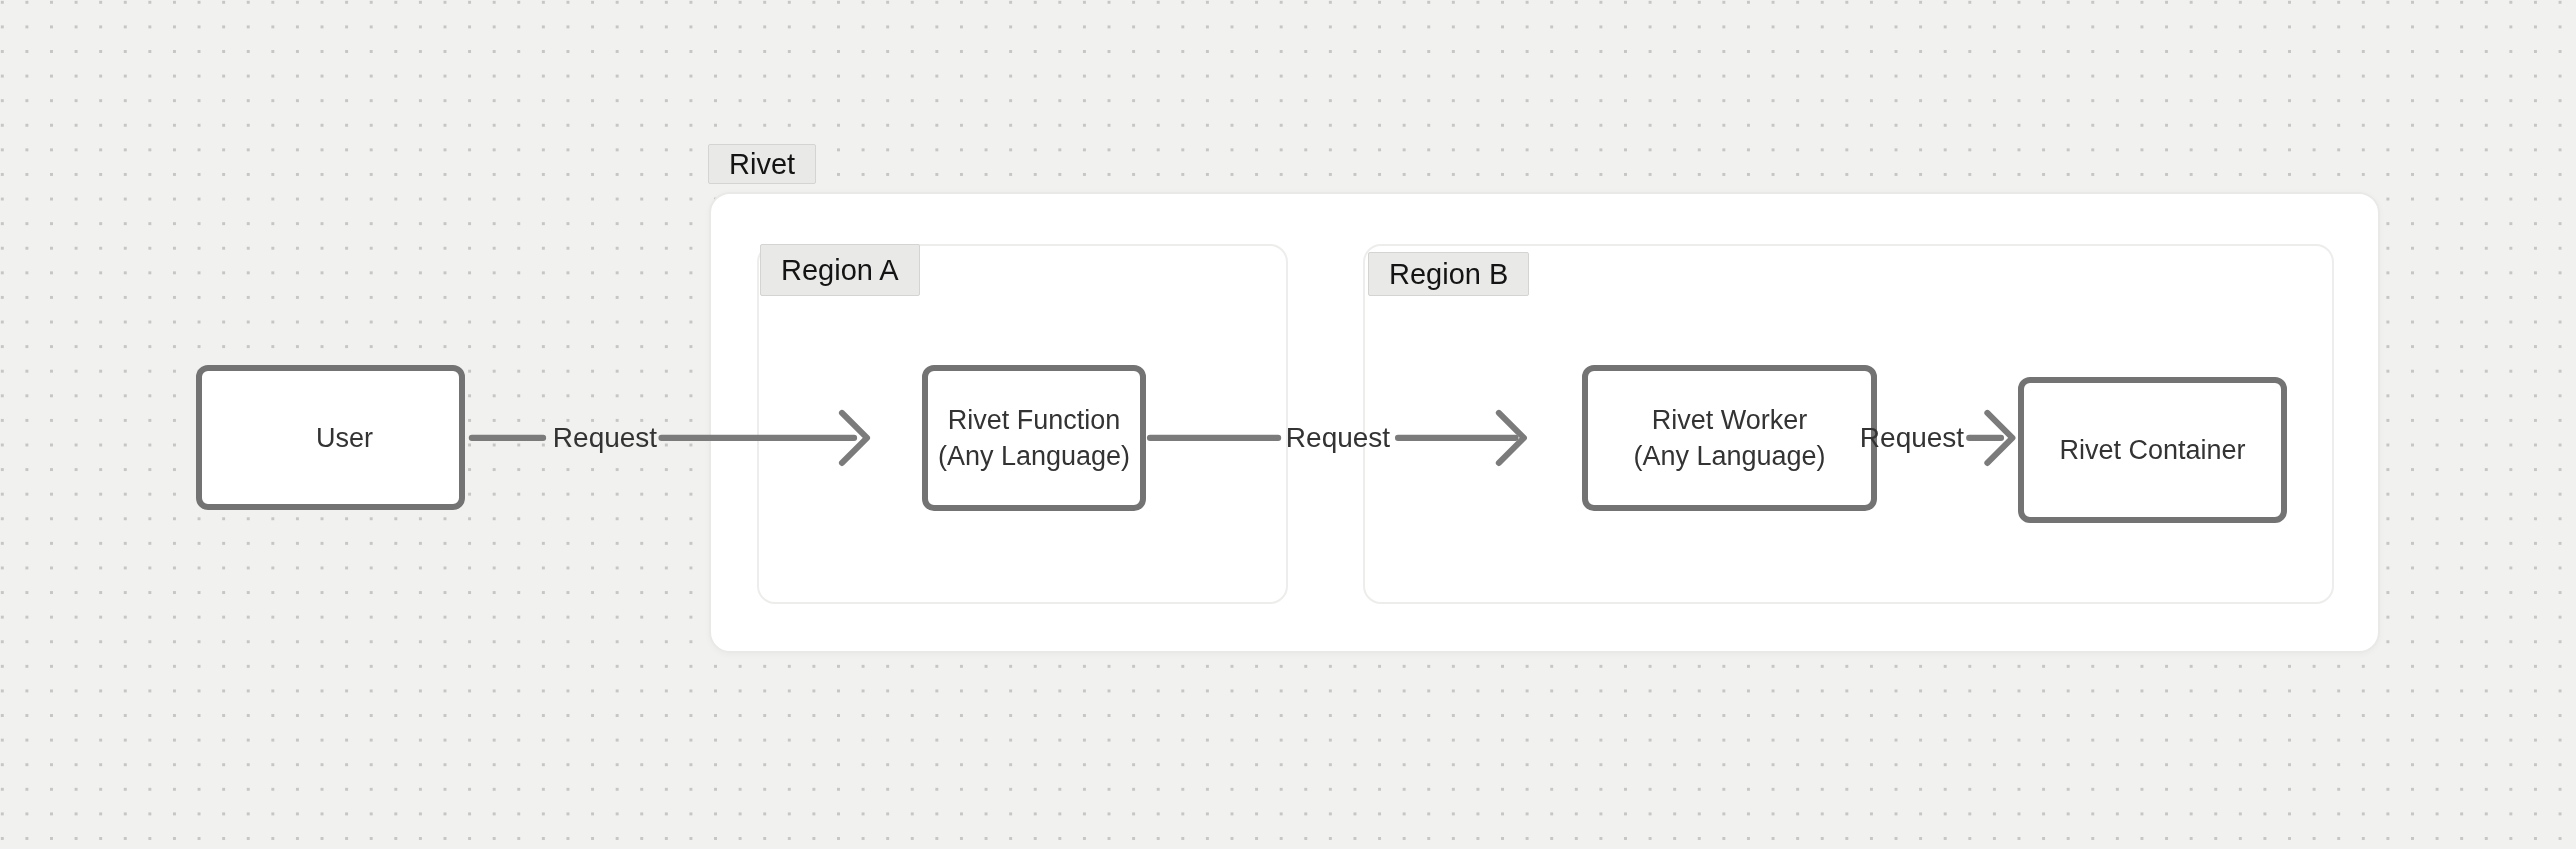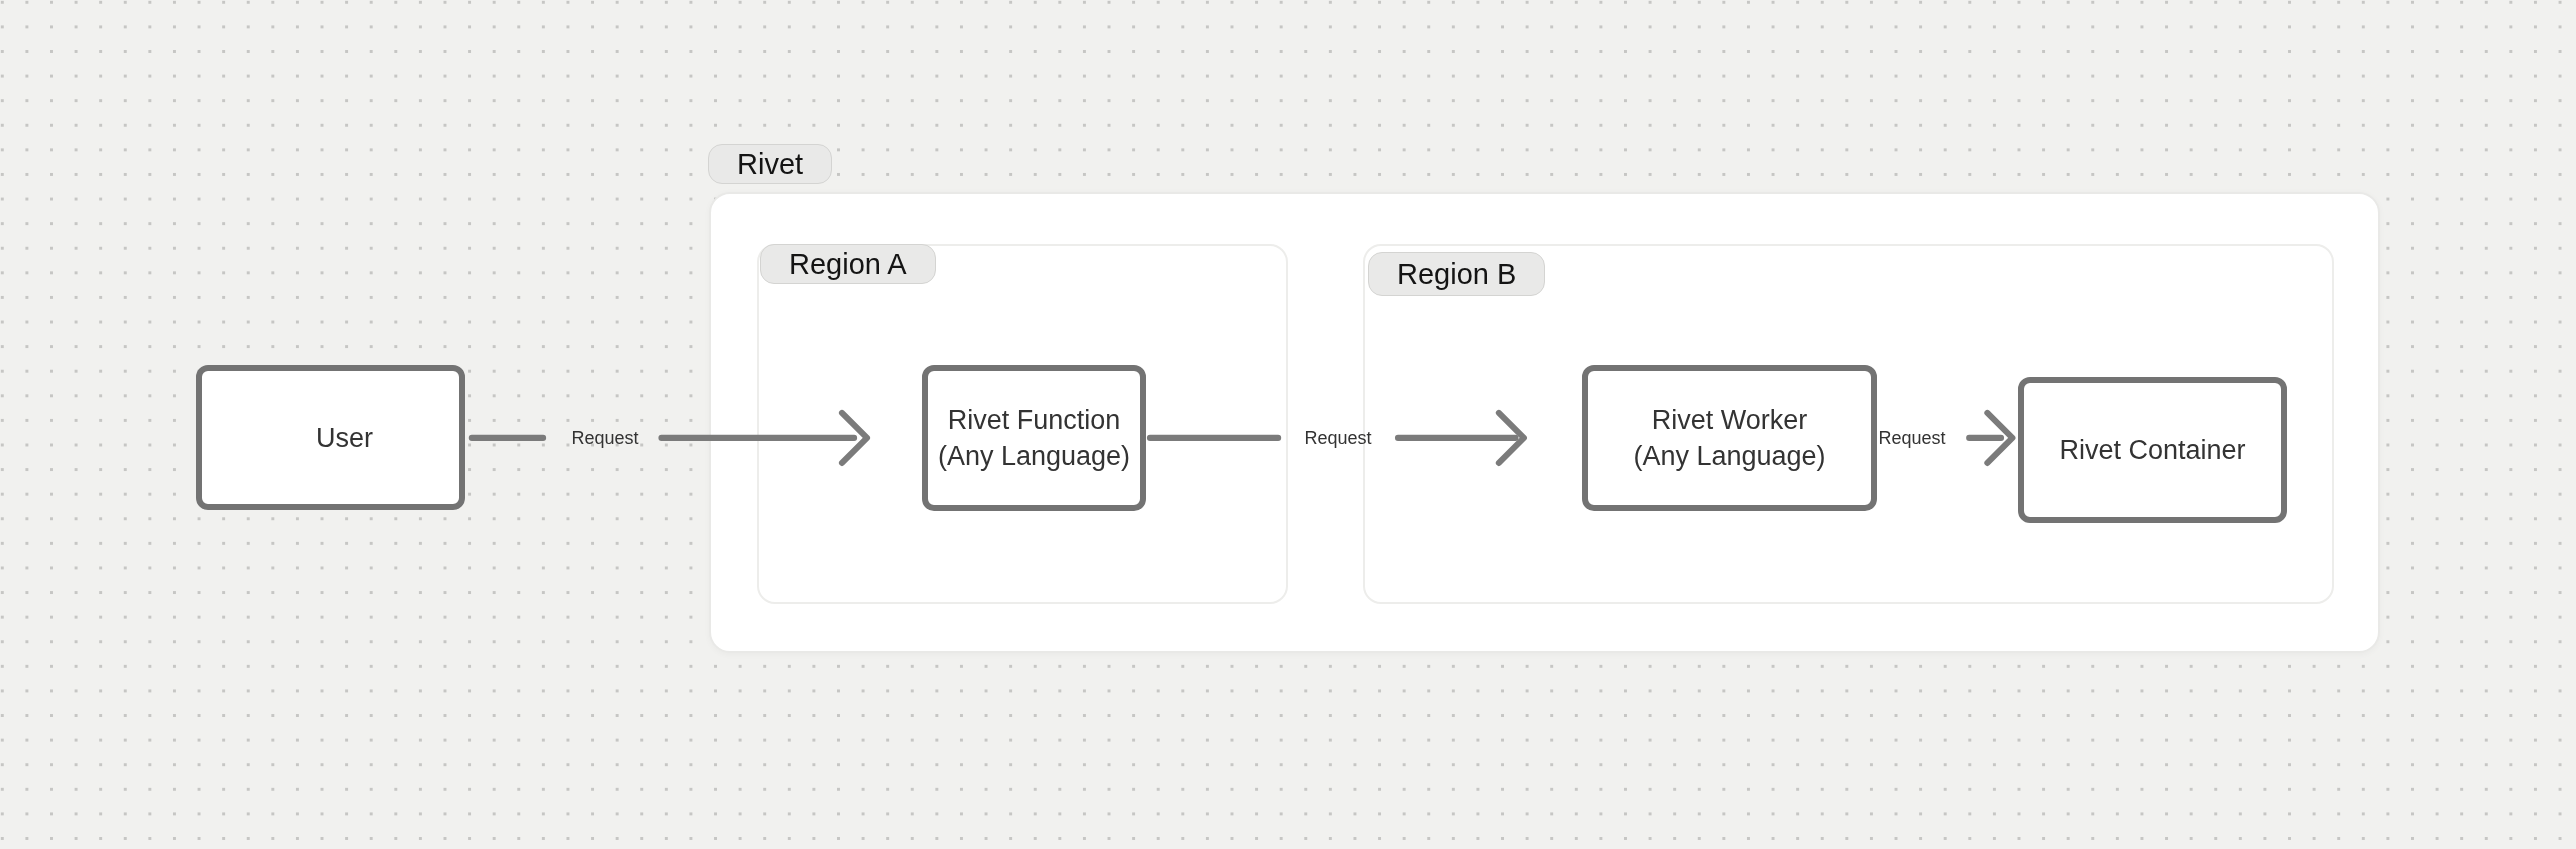--- a/index.html
+++ b/index.html
@@ -38,48 +38,48 @@
   #region-b { left: 1363px; top: 244px; width: 971px; height: 360px; }
 
   
   .badge {
     position: absolute;
     display: flex;
     align-items: center;
     justify-content: center;
     background: #e9e9e8;
     border: 1.9px solid #d4d4d2;
-    border-radius: 14px;
-    padding: 0 28px;
+    border-radius: 2px;
+    padding: 0 20px;
     font-size: 29px;
     color: #141414;
     white-space: nowrap;
     z-index: 3;
   }
   .group-badge     { left: 708px;  top: 144px; height: 40px; }
-  #region-a-badge  { left: 760px; top: 244px; height: 40px; }
+  #region-a-badge  { left: 760px; top: 244px; height: 52px; }
   #region-b-badge  { left: 1368px; top: 252px; height: 44px; }
 
   
   .edges {
     position: absolute;
     left: 0; top: 0;
     z-index: 2;
   }
   .edge line, .edge polyline {
     stroke: #7b7b7b;
     stroke-width: 8;
     stroke-linecap: round;
     stroke-linejoin: round;
     fill: none;
   }
   .edge-label {
     position: absolute;
     transform: translate(-50%, -50%);
-    font-size: 18px;
+    font-size: 28px;
     color: #333333;
     white-space: nowrap;
     z-index: 3;
   }
   #edge-label-1 { left: 605px;  top: 438px; }
   #edge-label-2 { left: 1338px; top: 438px; }
   #edge-label-3 { left: 1912px; top: 438px; }
 
   
   .node {

